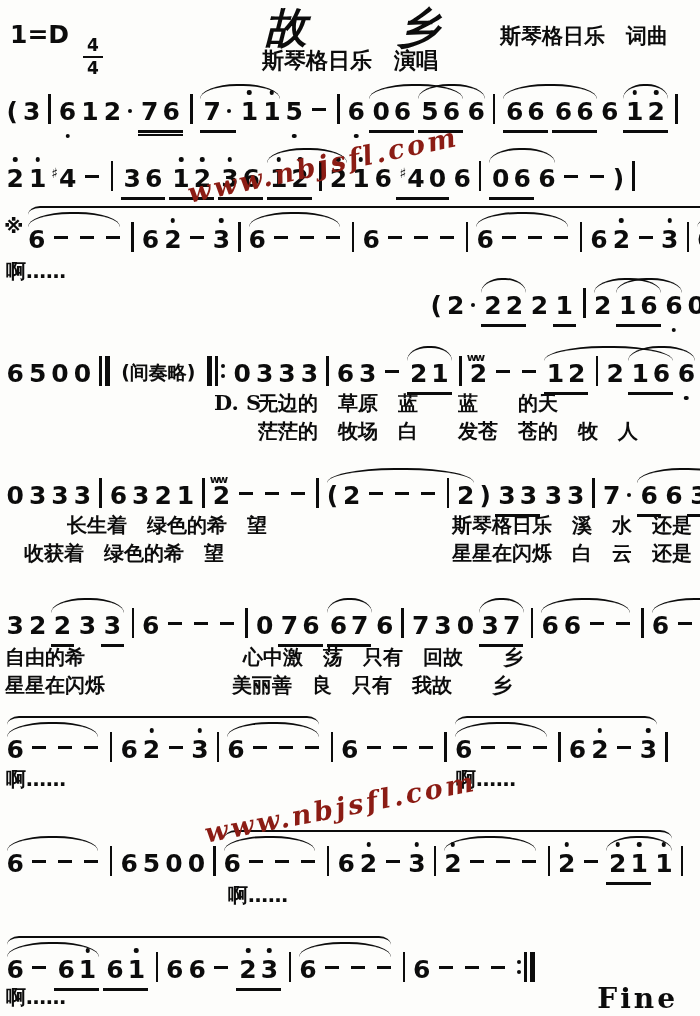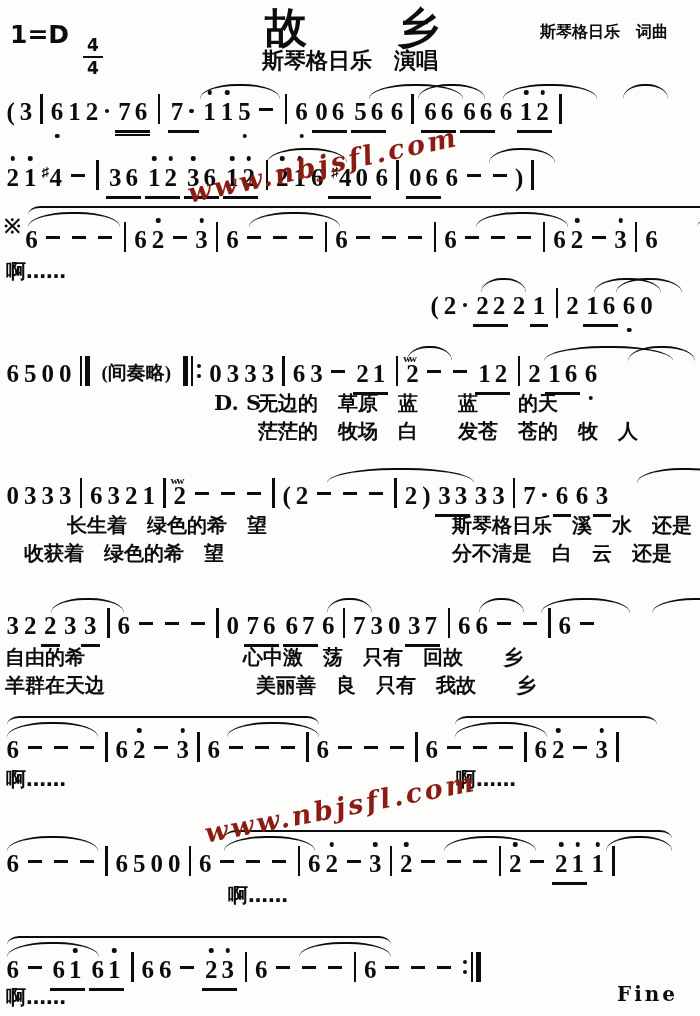--- a/index.html
+++ b/index.html
@@ -5,25 +5,25 @@
   html,body{margin:0;padding:0;background:#e8e8e8;}
   .page{position:relative;width:700px;height:1016px;background:#fdfdfb;overflow:hidden;
         font-family:"DejaVu Sans",sans-serif;color:#0c0c0c;}
   
   .keysig{position:absolute;left:10px;top:20px;font-weight:bold;font-size:25px;white-space:nowrap;}
   .frac{display:inline-flex;flex-direction:column;align-items:center;font-size:17px;line-height:1;
         vertical-align:-8px;margin-left:14px;font-weight:bold;}
   .frac .top{border-bottom:2.5px solid #0c0c0c;padding:0 4px 2px;}
   .frac .bot{padding-top:2px;}
   .title{position:absolute;left:6px;right:0;top:0;text-align:center;font-size:42px;font-weight:bold;
-         letter-spacing:2px;white-space:pre;}
+         letter-spacing:2px;white-space:pre;font-style:italic;}
   .performer{position:absolute;left:0;right:0;top:46px;text-align:center;font-size:22px;font-weight:bold;white-space:pre;}
-  .credits{position:absolute;right:32px;top:22px;font-size:16px;font-weight:bold;white-space:pre;}
+  .credits{position:absolute;right:32px;top:22px;font-size:21px;font-weight:bold;white-space:pre;}
   
-  .mline{position:absolute;white-space:nowrap;height:52px;font-family:Liberation Serif, serif;}
+  .mline{position:absolute;white-space:nowrap;height:52px;}
   .notesrow{padding-top:16px;line-height:30px;}
   .note{position:relative;display:inline-block;margin:0 2.5px;font-weight:bold;font-size:25px;}
   .hi::before{content:"";position:absolute;top:-7px;left:50%;transform:translateX(-50%);
               width:4.5px;height:4.5px;border-radius:50%;background:#0c0c0c;}
   .lo::after{content:"";position:absolute;bottom:-11px;left:50%;transform:translateX(-50%);
              width:4.5px;height:4.5px;border-radius:50%;background:#0c0c0c;}
   .sharp{font-size:14px;vertical-align:9px;margin-right:1px;}
   .trillmark{position:absolute;top:-16px;left:-3px;font-size:11px;font-weight:bold;letter-spacing:-2px;}
   .grp{display:inline-block;margin:0 2px;padding:0 1px;}
   .u1{border-bottom:3px solid #0c0c0c;}
@@ -47,21 +47,21 @@
   .arc2{height:10px;border-radius:12px 12px 0 0 / 9px 9px 0 0;border-top:2px solid #0c0c0c;}
   
   .lyr{position:absolute;font-size:20px;font-weight:bold;white-space:pre;}
   .roman{font-family:"DejaVu Serif",serif;font-size:21px;}
   
   .wm{position:absolute;font-family:"DejaVu Serif",serif;font-style:italic;font-weight:bold;
       font-size:27px;letter-spacing:3px;transform-origin:left center;white-space:nowrap;}
   .wm1{left:188px;top:178px;transform:rotate(-12deg);}
   .wm2{left:205px;top:818px;transform:rotate(-11deg);}
   .fine{position:absolute;right:22px;top:982px;font-family:"DejaVu Serif",serif;font-weight:bold;
-        font-size:20px;letter-spacing:3px;}
+        font-size:28px;letter-spacing:3px;}
 </style>
 </head>
 <body>
 
 <div class="page">
   <div class="keysig">
     <span>1=D</span><span class="frac">
         <span class="top">4</span>
         <span class="bot">4</span>
       </span>
@@ -112,33 +112,33 @@
       <div class="lyr" style="left: 258px; top: 390px;">无边的　草原　蓝　　蓝　　的天</div>
       <div class="lyr" style="left: 258px; top: 418px;">茫茫的　牧场　白　　发苍　苍的　牧　人</div>
       <div class="mline" style="left: 4px; top: 462px;">
         <div class="notesrow"><span class="note">0</span><span class="note">3</span><span class="note">3</span><span class="note">3</span><span class="barw"><span class="bl"></span></span><span class="note">6</span><span class="note">3</span><span class="note">2</span><span class="note">1</span><span class="barw"><span class="bl"></span></span><span class="note">2<span class="trillmark">ww</span></span><span class="dash"></span><span class="dash"></span><span class="dash"></span><span class="barw"><span class="bl"></span></span><span class="note paren">(</span><span class="note">2</span><span class="dash"></span><span class="dash"></span><span class="dash"></span><span class="barw"><span class="bl"></span></span><span class="note">2</span><span class="note paren">)</span><span class="grp u1"><span class="note">3</span><span class="note">3</span></span><span class="note">3</span><span class="note">3</span><span class="barw"><span class="bl"></span></span><span class="note">7</span><span class="adot"></span><span class="grp u1"><span class="note">6</span></span><span class="note">6</span><span class="grp u1"><span class="note">3</span></span></div>
         <div class="arc" style="left: 323px; width: 147px; top: 6px;"></div>
         <div class="arc" style="left: 633px; width: 95px; top: 6px;"></div>
       </div>
       <div class="lyr" style="left: 24px; top: 512px; margin-left: 43px;">长生着　绿色的希　望</div>
       <div class="lyr" style="left: 452px; top: 512px;">斯琴格日乐　溪　水　还是</div>
       <div class="lyr" style="left: 24px; top: 540px;">收获着　绿色的希　望</div>
-      <div class="lyr" style="left: 452px; top: 540px;">分不清是　白　云　还是</div>
+      <div class="lyr" style="left: 452px; top: 540px;">星星在闪烁　白　云　还是</div>
       <div class="mline" style="left: 4px; top: 592px;">
         <div class="notesrow"><span class="note">3</span><span class="note">2</span><span class="grp u1"><span class="note">2</span></span><span class="note">3</span><span class="grp u1"><span class="note">3</span></span><span class="barw"><span class="bl"></span></span><span class="note">6</span><span class="dash"></span><span class="dash"></span><span class="dash"></span><span class="barw"><span class="bl"></span></span><span class="note">0</span><span class="grp u1"><span class="note">7</span><span class="note">6</span></span><span class="grp u1"><span class="note">6</span><span class="note">7</span></span><span class="note">6</span><span class="barw"><span class="bl"></span></span><span class="note">7</span><span class="note">3</span><span class="note">0</span><span class="grp u1"><span class="note">3</span><span class="note">7</span></span><span class="barw"><span class="bl"></span></span><span class="note">6</span><span class="note">6</span><span class="dash"></span><span class="dash"></span><span class="barw"><span class="bl"></span></span><span class="note">6</span><span class="dash"></span></div>
         <div class="arc" style="left: 47px; width: 73px; top: 6px;"></div>
         <div class="arc" style="left: 323px; width: 45px; top: 6px;"></div>
         <div class="arc" style="left: 475px; width: 45px; top: 6px;"></div>
         <div class="arc" style="left: 537px; width: 89px; top: 6px;"></div>
         <div class="arc" style="left: 648px; width: 92px; top: 6px;"></div>
       </div>
       <div class="lyr" style="left: 5px; top: 644px;">自由的希</div>
       <div class="lyr" style="left: 243px; top: 644px;">心中激　荡　只有　回故　　乡</div>
-      <div class="lyr" style="left: 5px; top: 672px;">羊群在天边</div>
-      <div class="lyr" style="left: 256px; top: 672px;">美丽善　良　只有　我故　　乡</div>
+      <div class="lyr" style="left: 5px; top: 672px;">星星在闪烁</div>
+      <div class="lyr" style="left: 232px; top: 672px;">美丽善　良　只有　我故　　乡</div>
       <div class="mline" style="left: 4px; top: 716px;">
         <div class="notesrow"><span class="note">6</span><span class="dash"></span><span class="dash"></span><span class="dash"></span><span class="barw"><span class="bl"></span></span><span class="note">6</span><span class="note hi">2</span><span class="dash"></span><span class="note hi">3</span><span class="barw"><span class="bl"></span></span><span class="note">6</span><span class="dash"></span><span class="dash"></span><span class="dash"></span><span class="barw"><span class="bl"></span></span><span class="note">6</span><span class="dash"></span><span class="dash"></span><span class="dash"></span><span class="barw"><span class="bl"></span></span><span class="note">6</span><span class="dash"></span><span class="dash"></span><span class="dash"></span><span class="barw"><span class="bl"></span></span><span class="note">6</span><span class="note hi">2</span><span class="dash"></span><span class="note hi">3</span><span class="barw"><span class="bl"></span></span></div>
         <div class="arc" style="left: 3px; width: 91px; top: 6px;"></div>
         <div class="arc" style="left: 223px; width: 92px; top: 6px;"></div>
         <div class="arc" style="left: 451px; width: 92px; top: 6px;"></div>
         <div class="arc arc2" style="left: 3px; width: 312px; top: 0px;"></div>
         <div class="arc arc2" style="left: 451px; width: 202px; top: 0px;"></div>
       </div>
       <div class="lyr" style="left: 6px; top: 766px;">啊……</div>
       <div class="lyr" style="left: 456px; top: 766px;">啊……</div>

